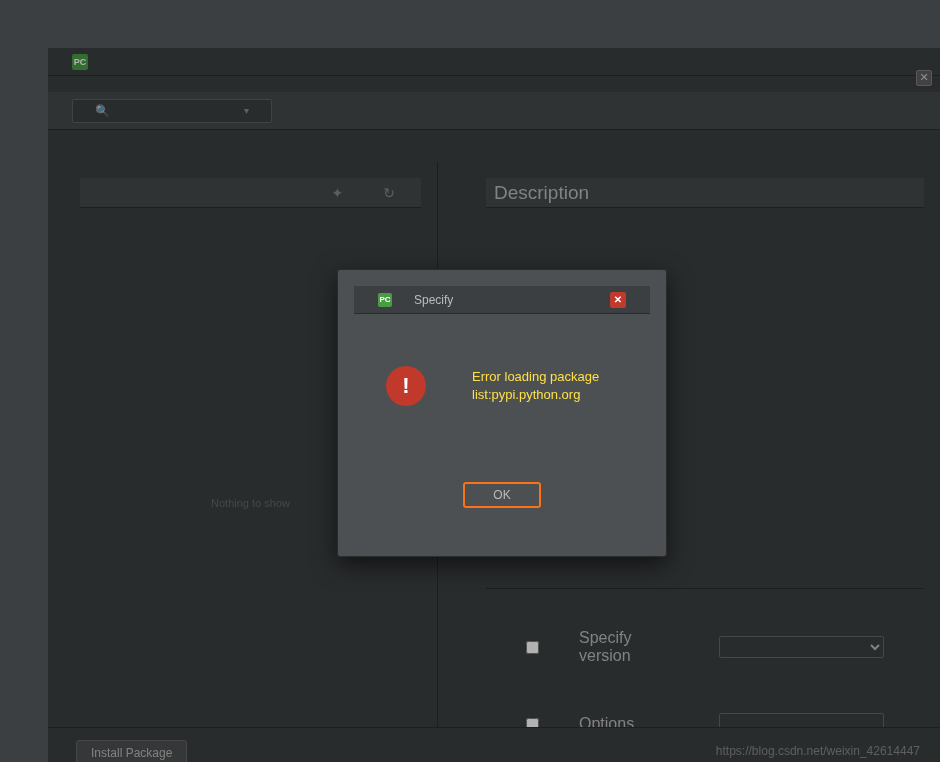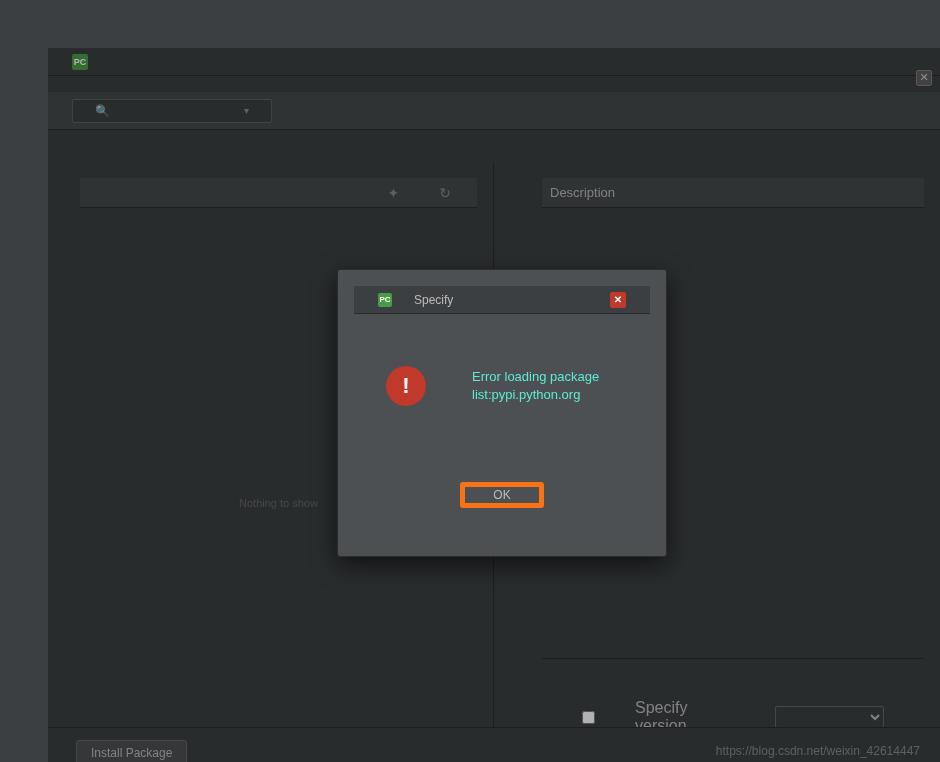--- a/index.html
+++ b/index.html
@@ -158,21 +158,21 @@
       flex-direction: column;
     }
 
     .description-header {
       height: 30px;
       background: #45494a;
       border-bottom: 1px solid #2b2b2b;
       display: flex;
       align-items: center;
       padding: 0 8px;
-      font-size: 13px;
+      font-size: 19px;
       color: #bbbbbb;
     }
 
     .description-content {
       flex: 1;
       padding: 8px;
     }
 
     
     .bottom-bar {
@@ -345,34 +345,34 @@
       display: flex;
       align-items: center;
       justify-content: center;
       font-size: 22px;
       color: white;
       font-weight: bold;
       flex-shrink: 0;
     }
 
     .dialog-message {
-      color: #5eead4;
+      color: #fde047;
       font-size: 13px;
       line-height: 1.4;
     }
 
     .dialog-footer {
       padding: 8px 16px 16px;
       display: flex;
       justify-content: center;
     }
 
     .dialog-ok-btn {
       background: #4c5052;
-      border: 5px solid #f97316;
+      border: 2px solid #f97316;
       border-radius: 3px;
       color: #bbbbbb;
       padding: 4px 28px;
       cursor: pointer;
       font-size: 12px;
       height: 26px;
       display: flex;
       align-items: center;
     }
   </style>
@@ -408,20 +408,25 @@
     <div class="description-header">Description</div>
     <div class="description-content"></div>
 
     <div class="right-panel-bottom">
       <div class="option-row">
         <input type="checkbox" class="option-checkbox" style="">
         <span class="option-label">Specify version</span>
         <select class="option-select">
         </select>
       </div>
+      <div class="option-row">
+        <input type="checkbox" class="option-checkbox" style="">
+        <span class="option-label">Options</span>
+        <input type="text" class="option-input" style="">
+      </div>
     </div>
   </div>
 </div>
 
 <div class="bottom-bar">
   <button class="btn">Install Package</button>
   <span class="footer-url">https://blog.csdn.net/weixin_42614447</span>
 </div>
 
 <div class="modal-overlay">

